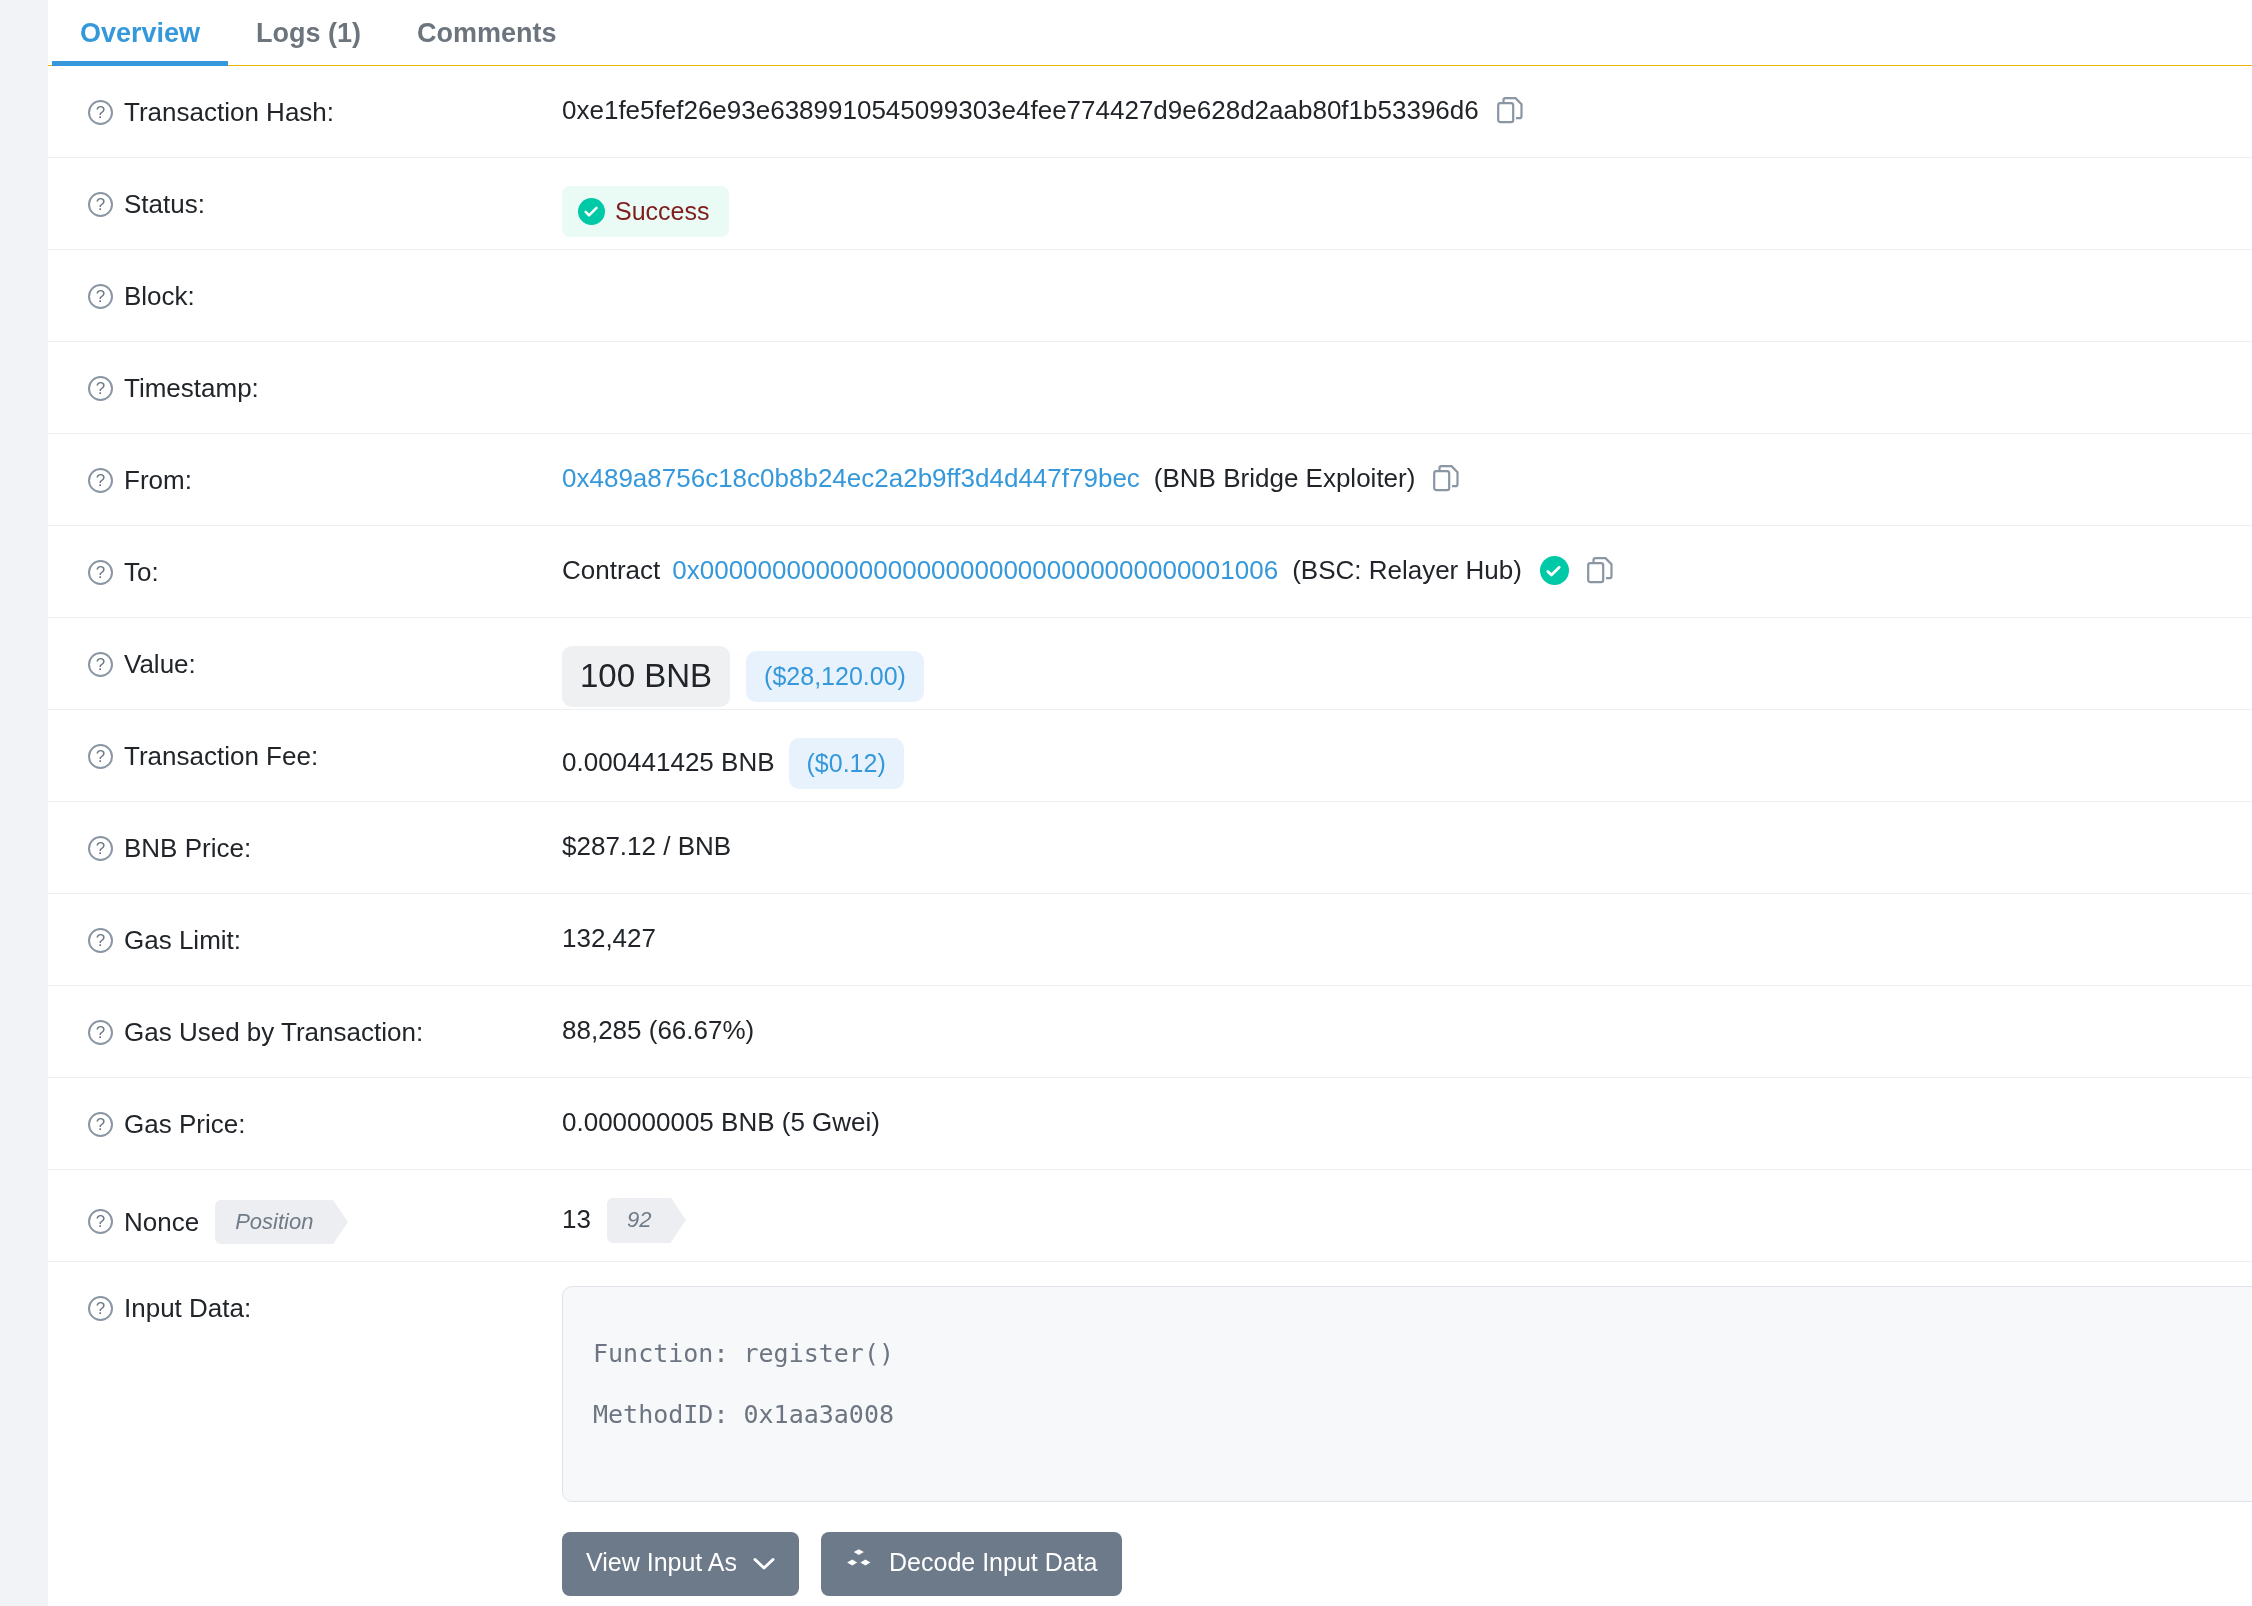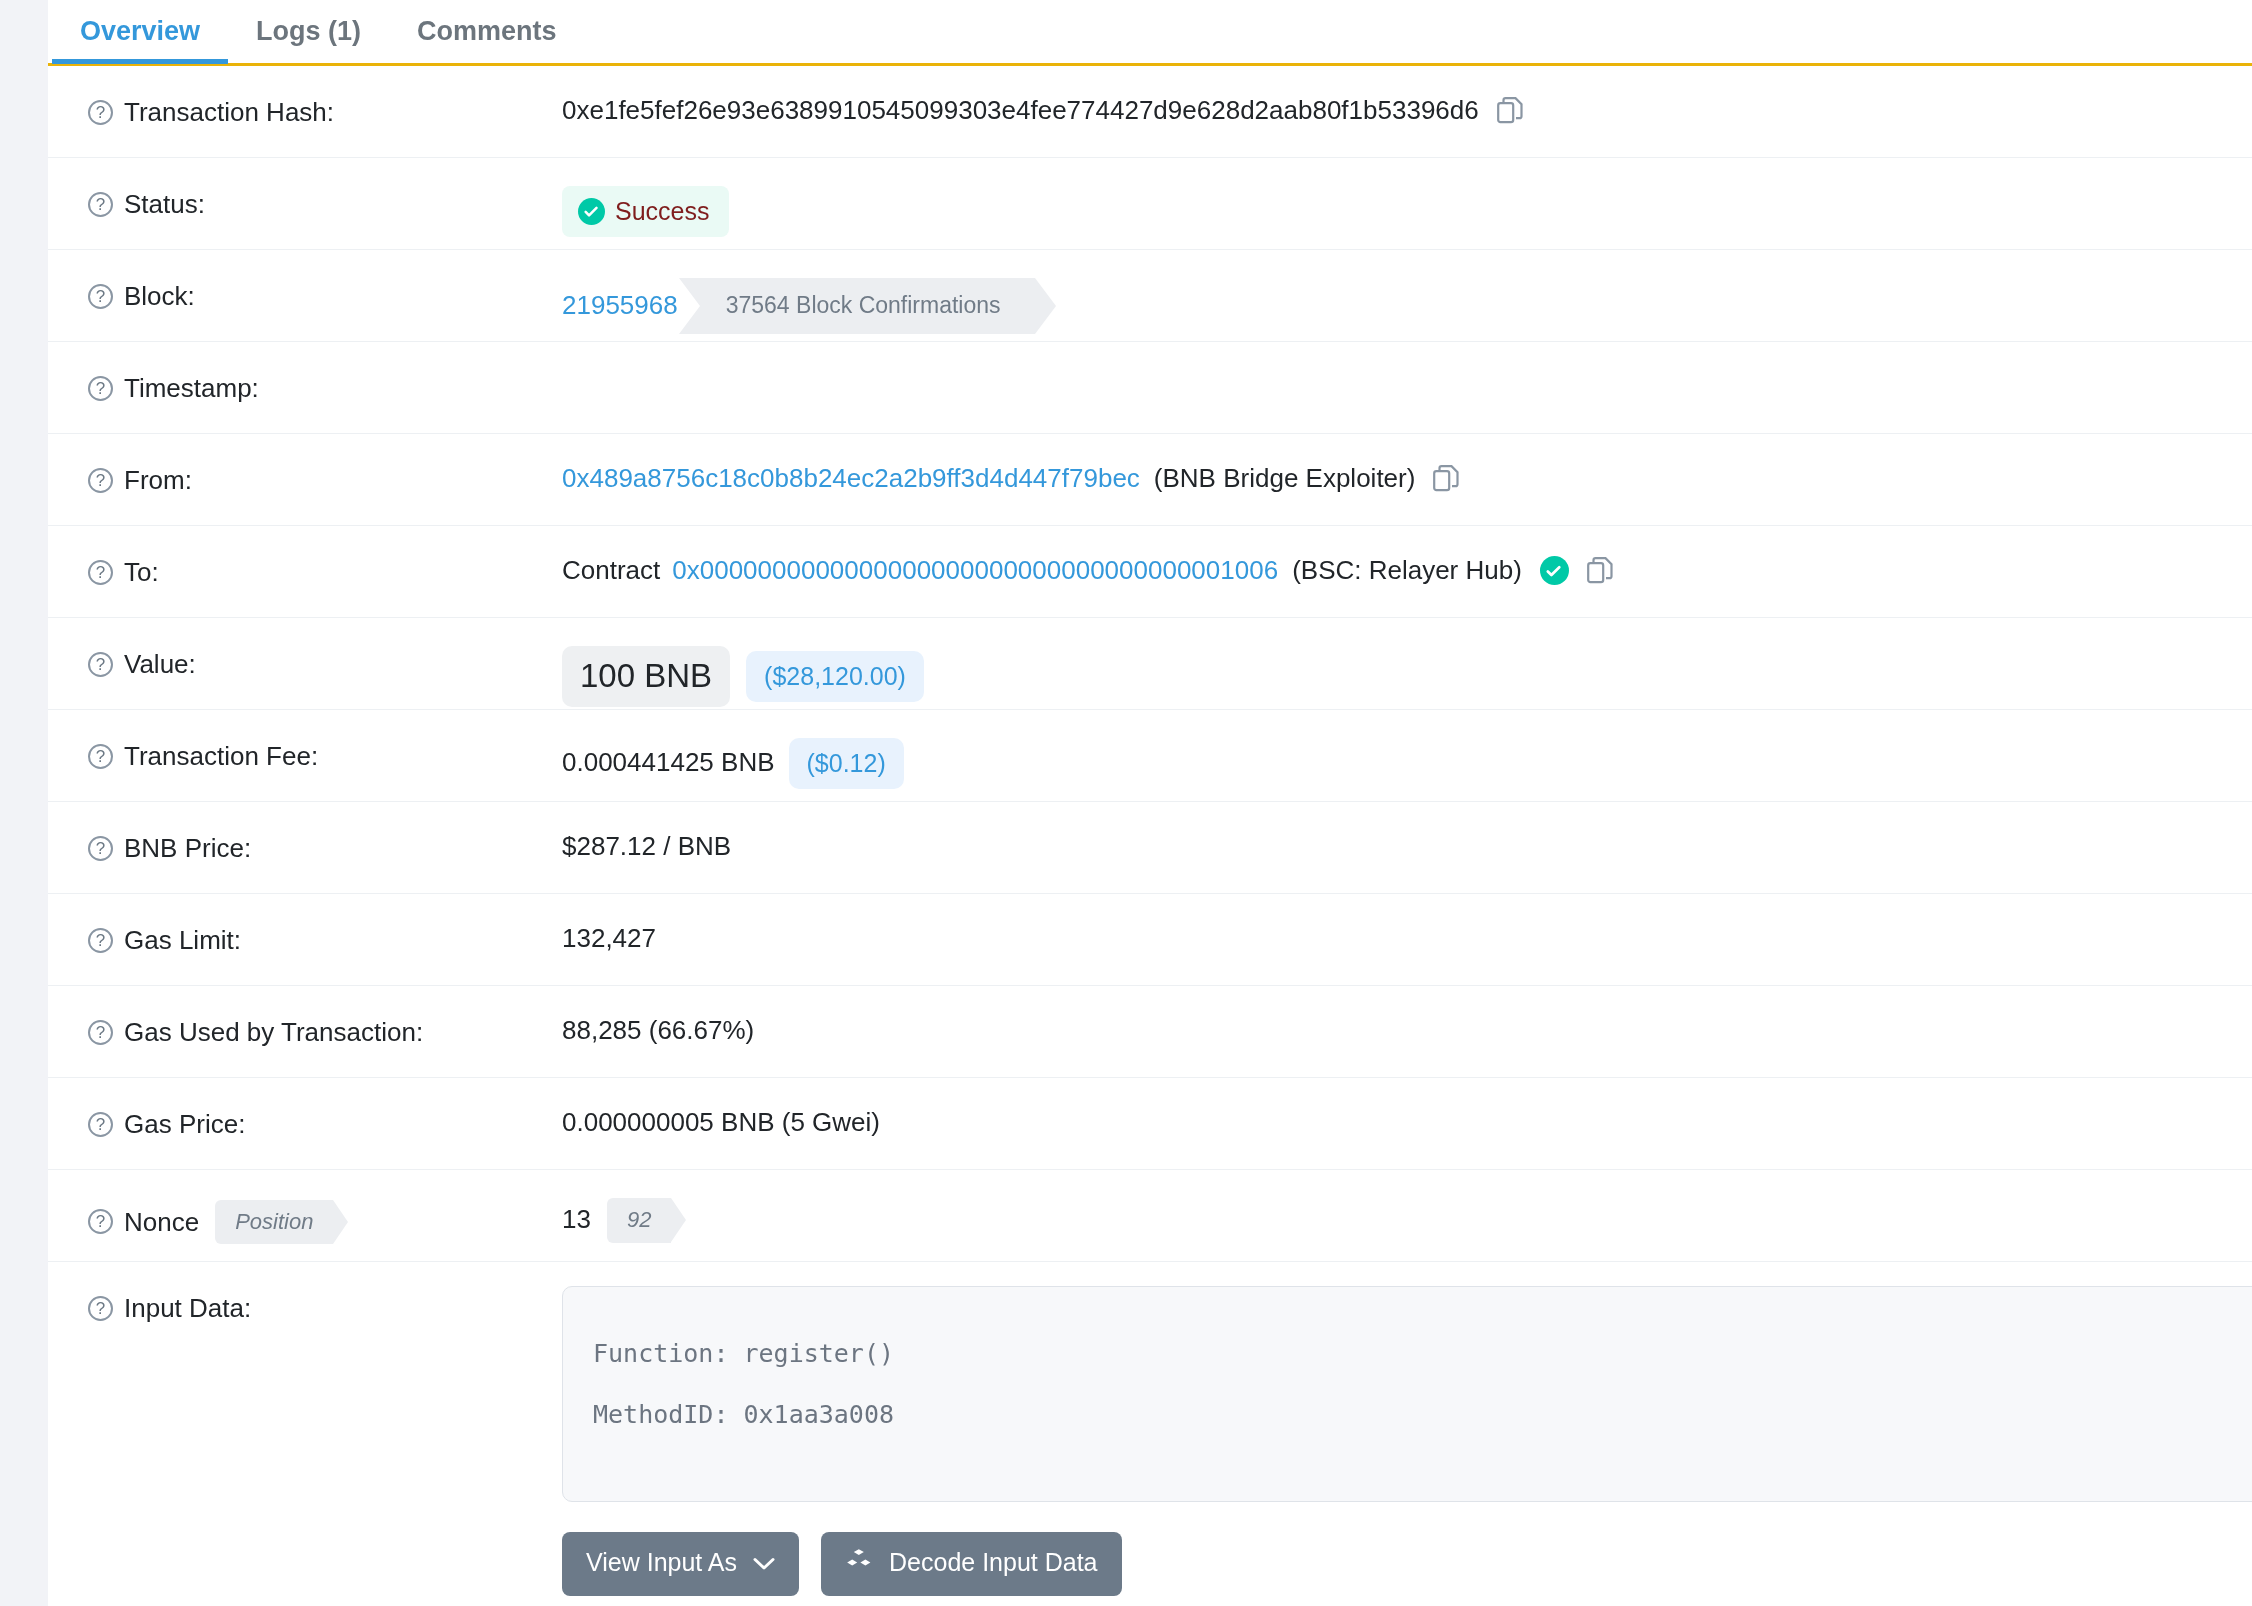--- a/index.html
+++ b/index.html
@@ -14,21 +14,21 @@
   
   .card {
     position: absolute; left: 48px; top: 0; right: 0; bottom: 0;
     background: #ffffff;
   }
 
   
   .tabs {
     display: flex; align-items: flex-end;
     height: 66px; padding-left: 4px;
-    border-bottom: 3px solid #eab308;
+    border-bottom: 1px solid #eab308;
     background: #fff;
   }
   .tab {
     position: relative;
     font-size: 27px; font-weight: bold; color: #6c757d;
     padding: 0 28px 16px 28px;
     white-space: nowrap;
     cursor: pointer;
   }
   .tab.active { color: #3498db; }
@@ -232,26 +232,20 @@
             </span>
             <span>Success</span>
           </span>
         </div>
       </div>
 
       <div class="row">
         <div class="row-label">
           <span class="help-icon">?</span>
           <span>Block:</span>
-        </div>
-        <div class="row-value">
-          <a class="link">21955968</a>
-          <span class="chev-badge">
-            <span>37564 Block Confirmations</span>
-          </span>
         </div>
       </div>
 
       <div class="row">
         <div class="row-label">
           <span class="help-icon">?</span>
           <span>Timestamp:</span>
         </div>
       </div>
 

